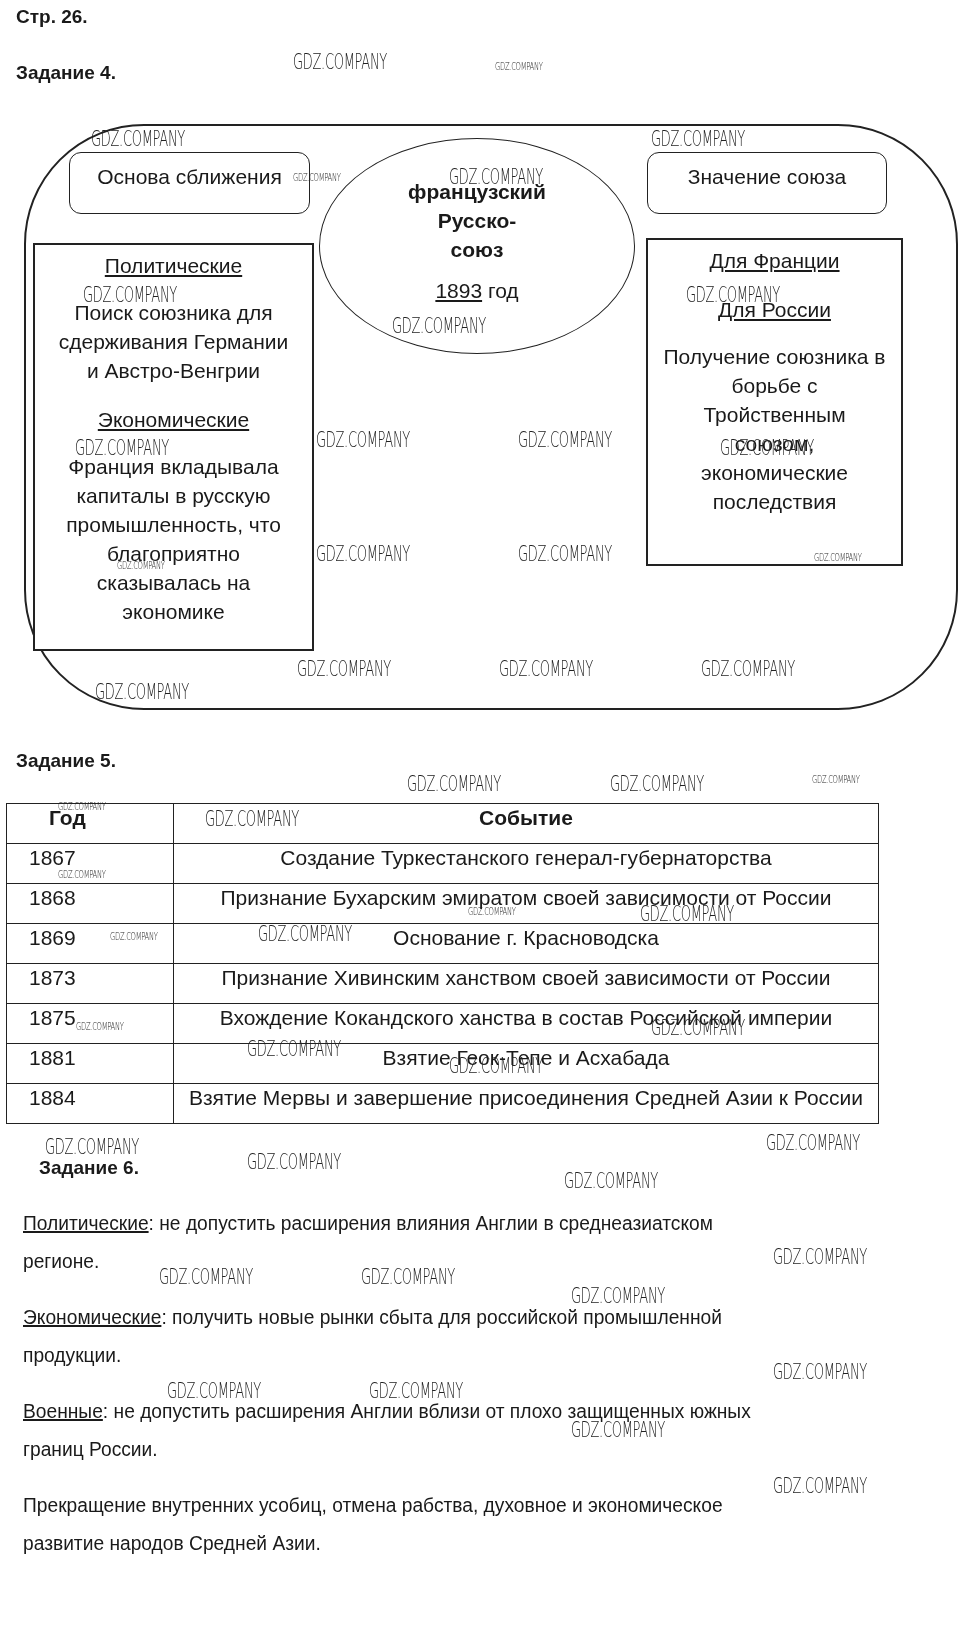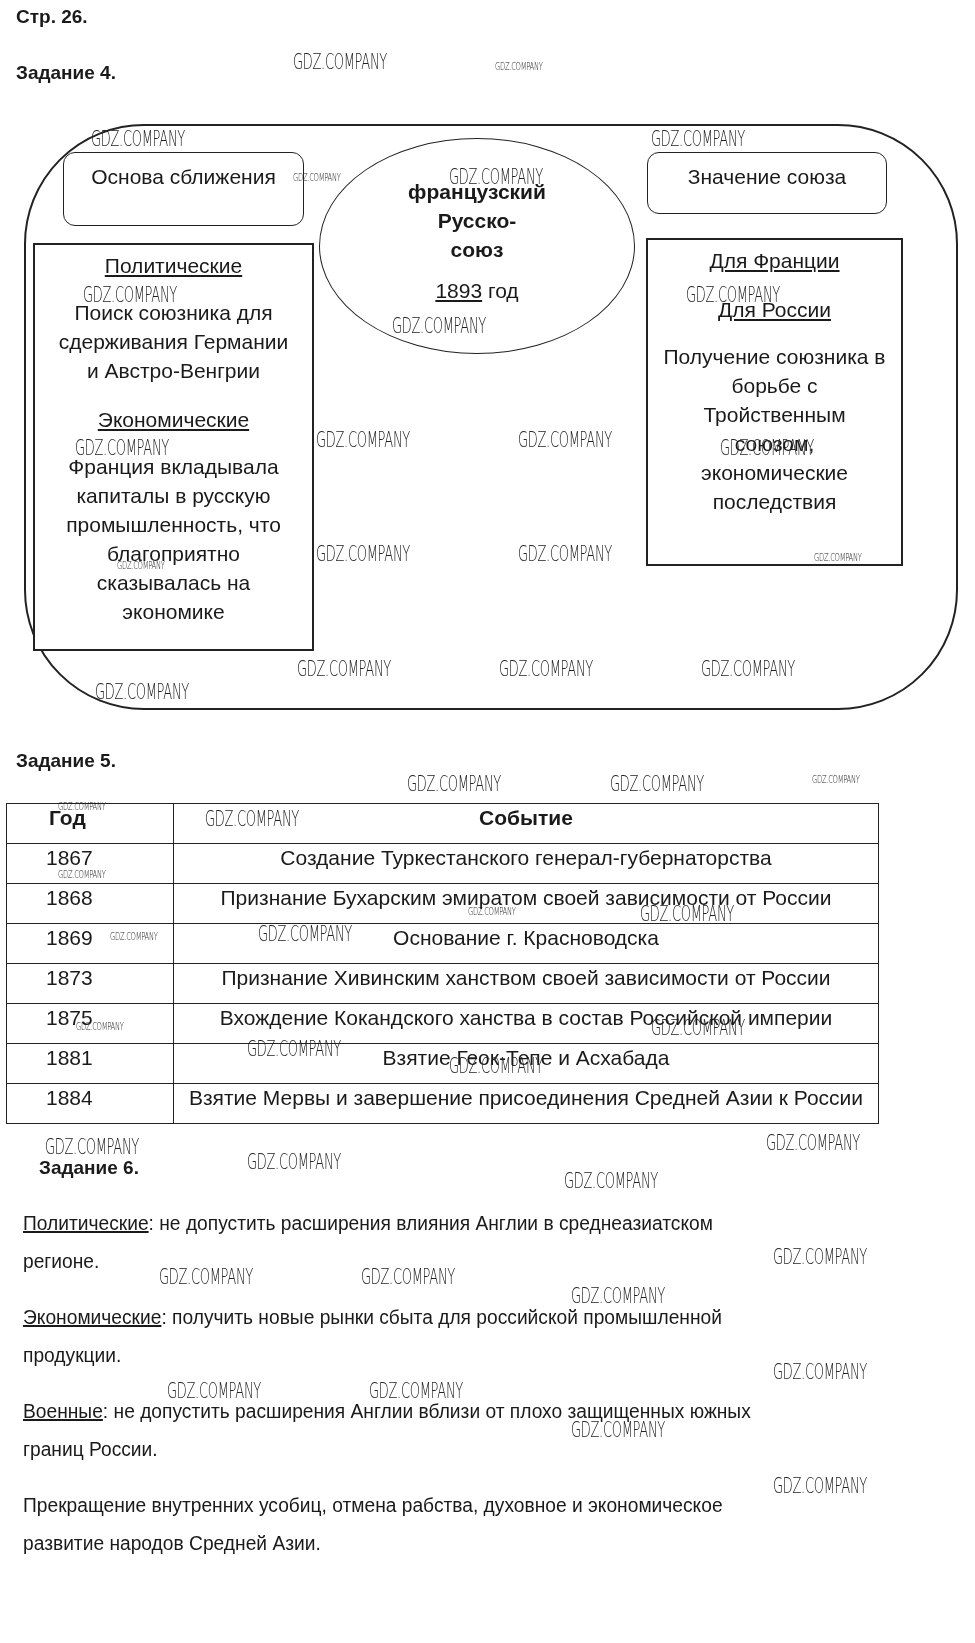--- a/index.html
+++ b/index.html
@@ -21,37 +21,37 @@
   .u { text-decoration: underline; }
   .box { position: absolute; border: 2px solid #222; box-sizing: border-box; text-align: center;
          font-size: 21px; line-height: 29px; background: #fff; }
   .box .sub { text-decoration: underline; margin-top: 6px; }
   .box .txt { margin-top: 18px; padding: 0 15px; }
   .box .sub2 { text-decoration: underline; margin-top: 20px; }
   table.events { position: absolute; left: 6px; top: 803px; width: 873px; border-collapse: collapse;
                  font-size: 21px; }
   table.events td, table.events th { border: 1.5px solid #222; height: 37px; padding: 0; vertical-align: top; }
   table.events th { font-weight: bold; }
-  table.events td.year { width: 124px; text-align: left; padding-left: 39px; padding-top: 2px; }
+  table.events td.year { width: 124px; text-align: left; padding-left: 22px; padding-top: 2px; }
   table.events td.event { text-align: center; padding-top: 2px; }
   table.events th.year { width: 124px; text-align: left; padding-left: 42px; padding-top: 2px; }
   table.events th.event { text-align: center; padding-top: 2px; }
   .para { position: absolute; left: 23px; font-size: 20px; line-height: 38px; width: 860px;
           font-family: "Liberation Sans", sans-serif; transform: scaleX(0.96); transform-origin: left; }
 </style>
 </head>
 <body>
 
 <div class="abs h-bold" style="left:16px; top:6px;">Стр. 26.</div>
 
 <div class="abs h-bold" style="left:16px; top:62px;">Задание 4.</div>
 
 <div class="diagram-frame"></div>
 
-<div class="pill" style="left:63px; top:152px; width:241px; height:74px;">
+<div class="pill" style="left:69px; top:152px; width:241px; height:62px;">
   <span>Основа сближения</span>
 </div>
 <div class="pill" style="left:647px; top:152px; width:240px; height:62px;">
   <span>Значение союза</span>
 </div>
 
 <div class="ellipse">
   <div class="title">
     <div>французский</div>
     <div>Русско-</div>

